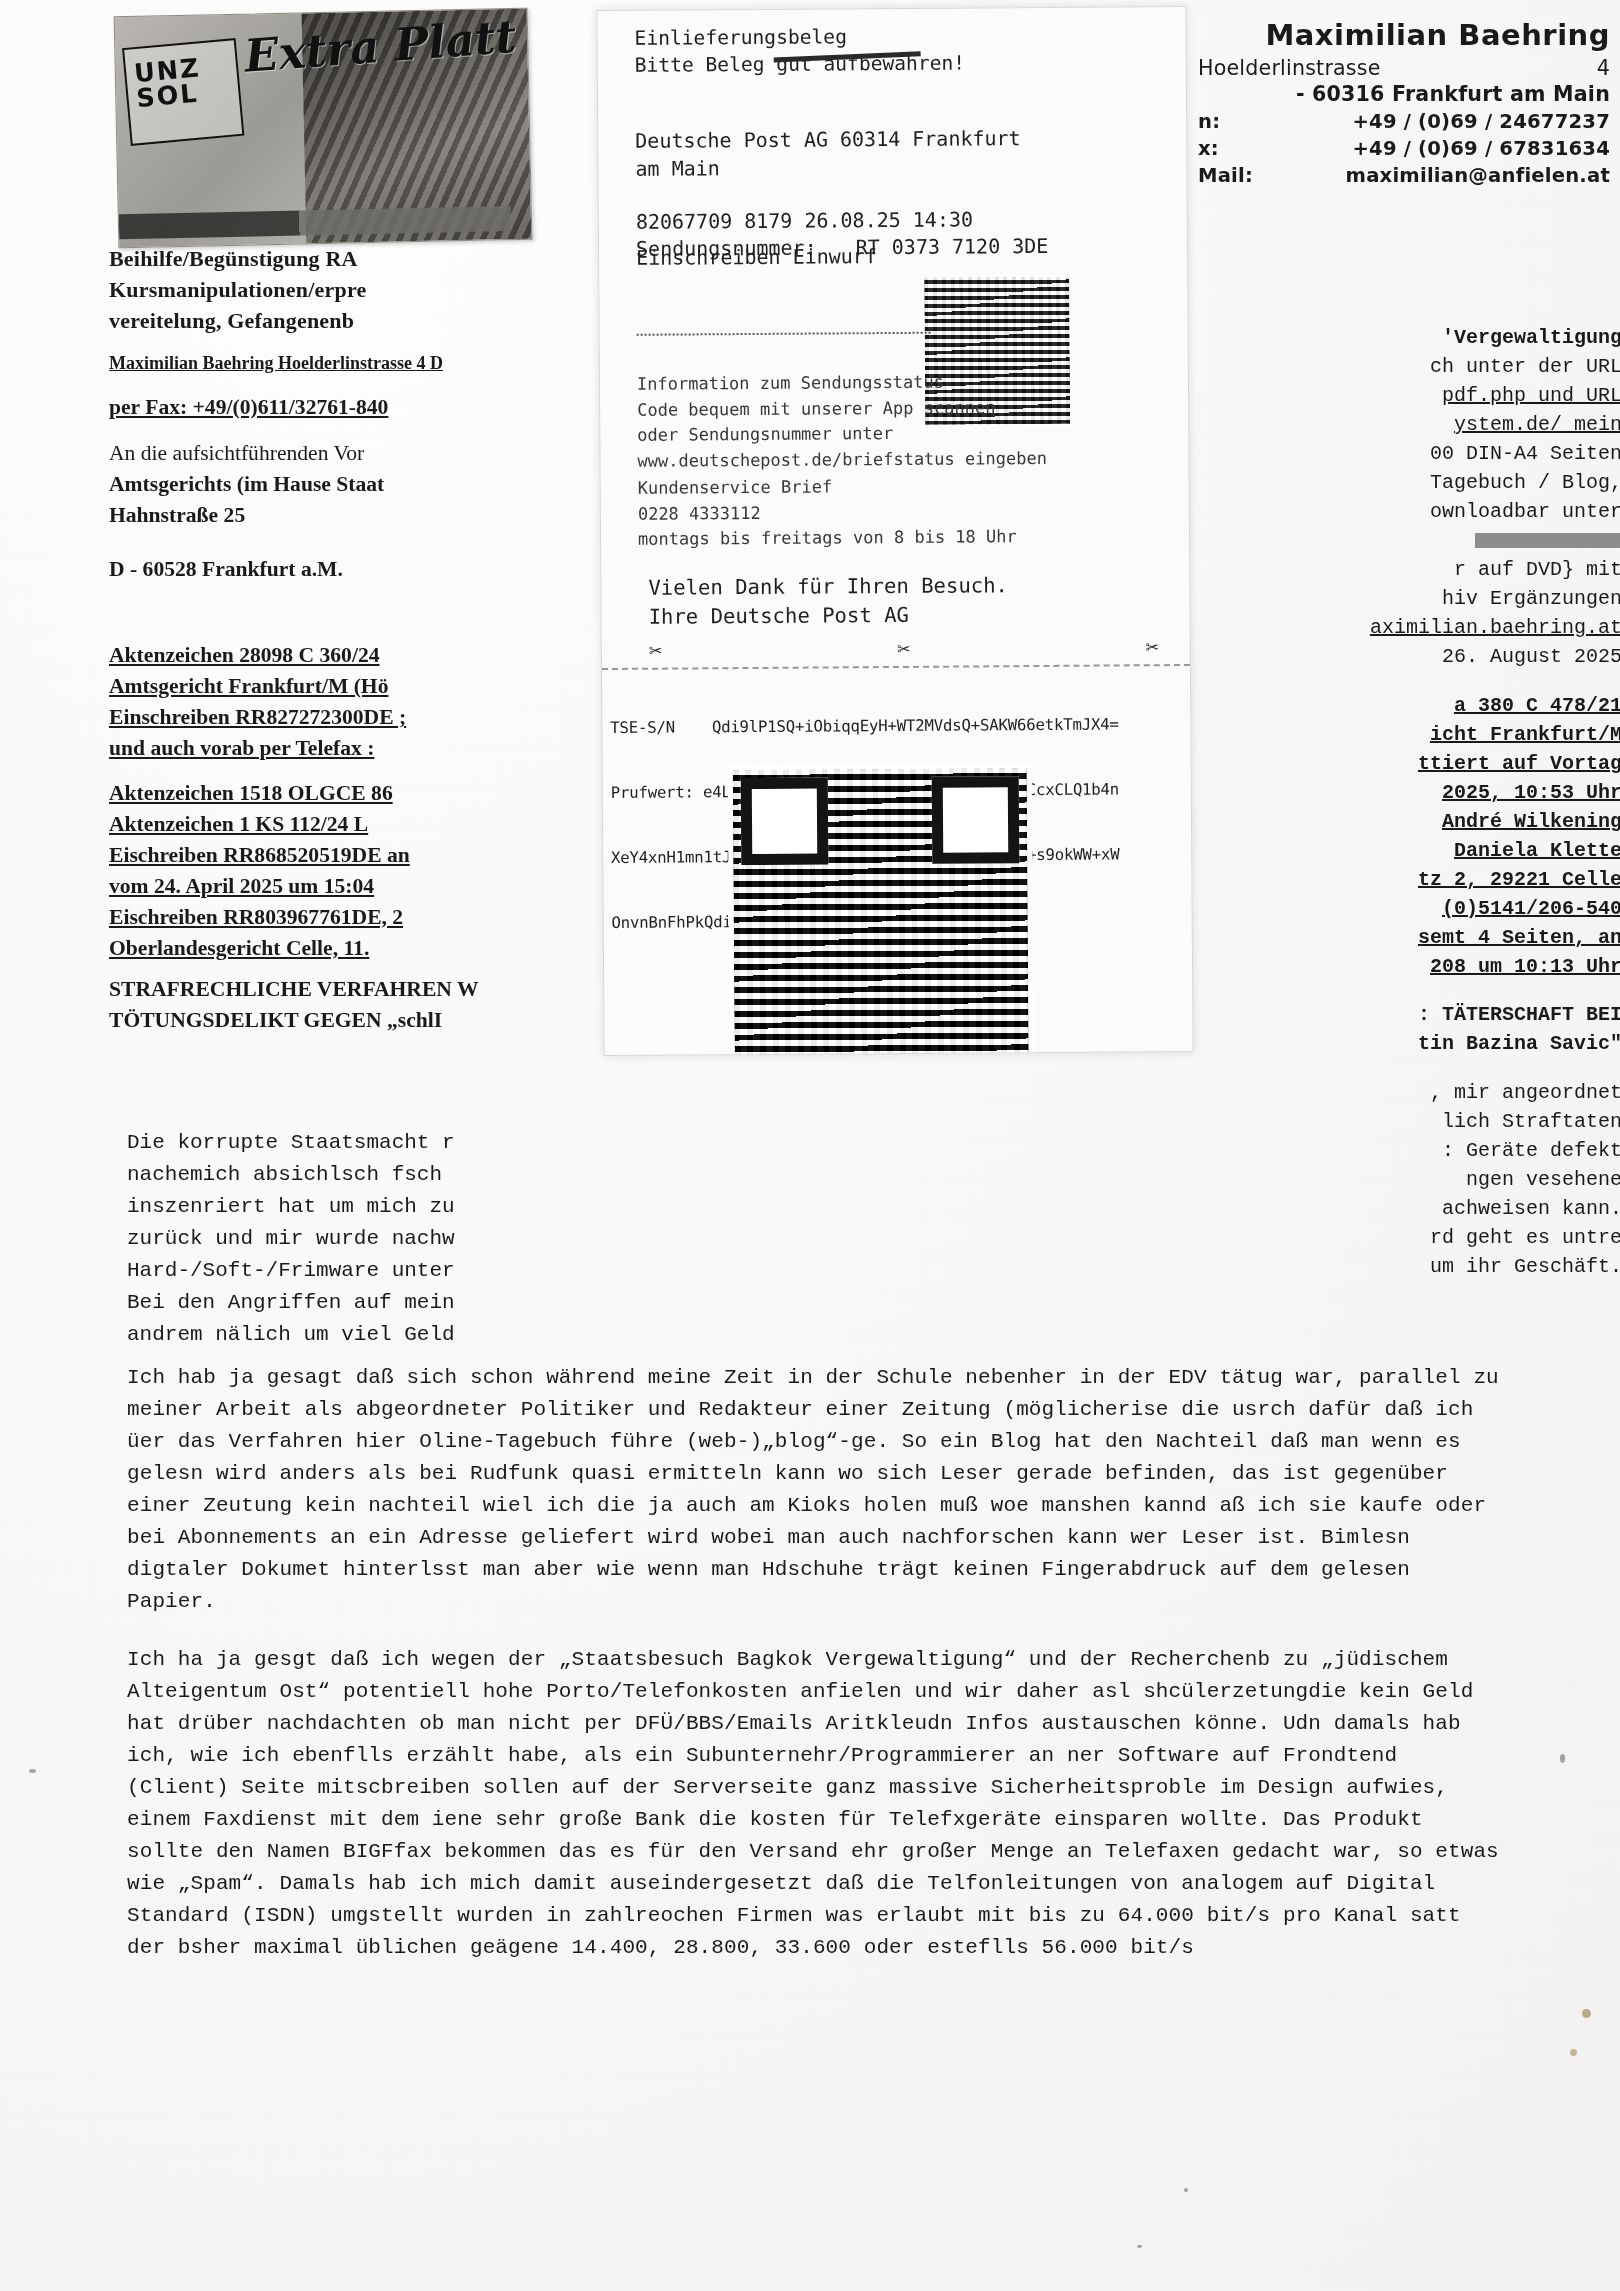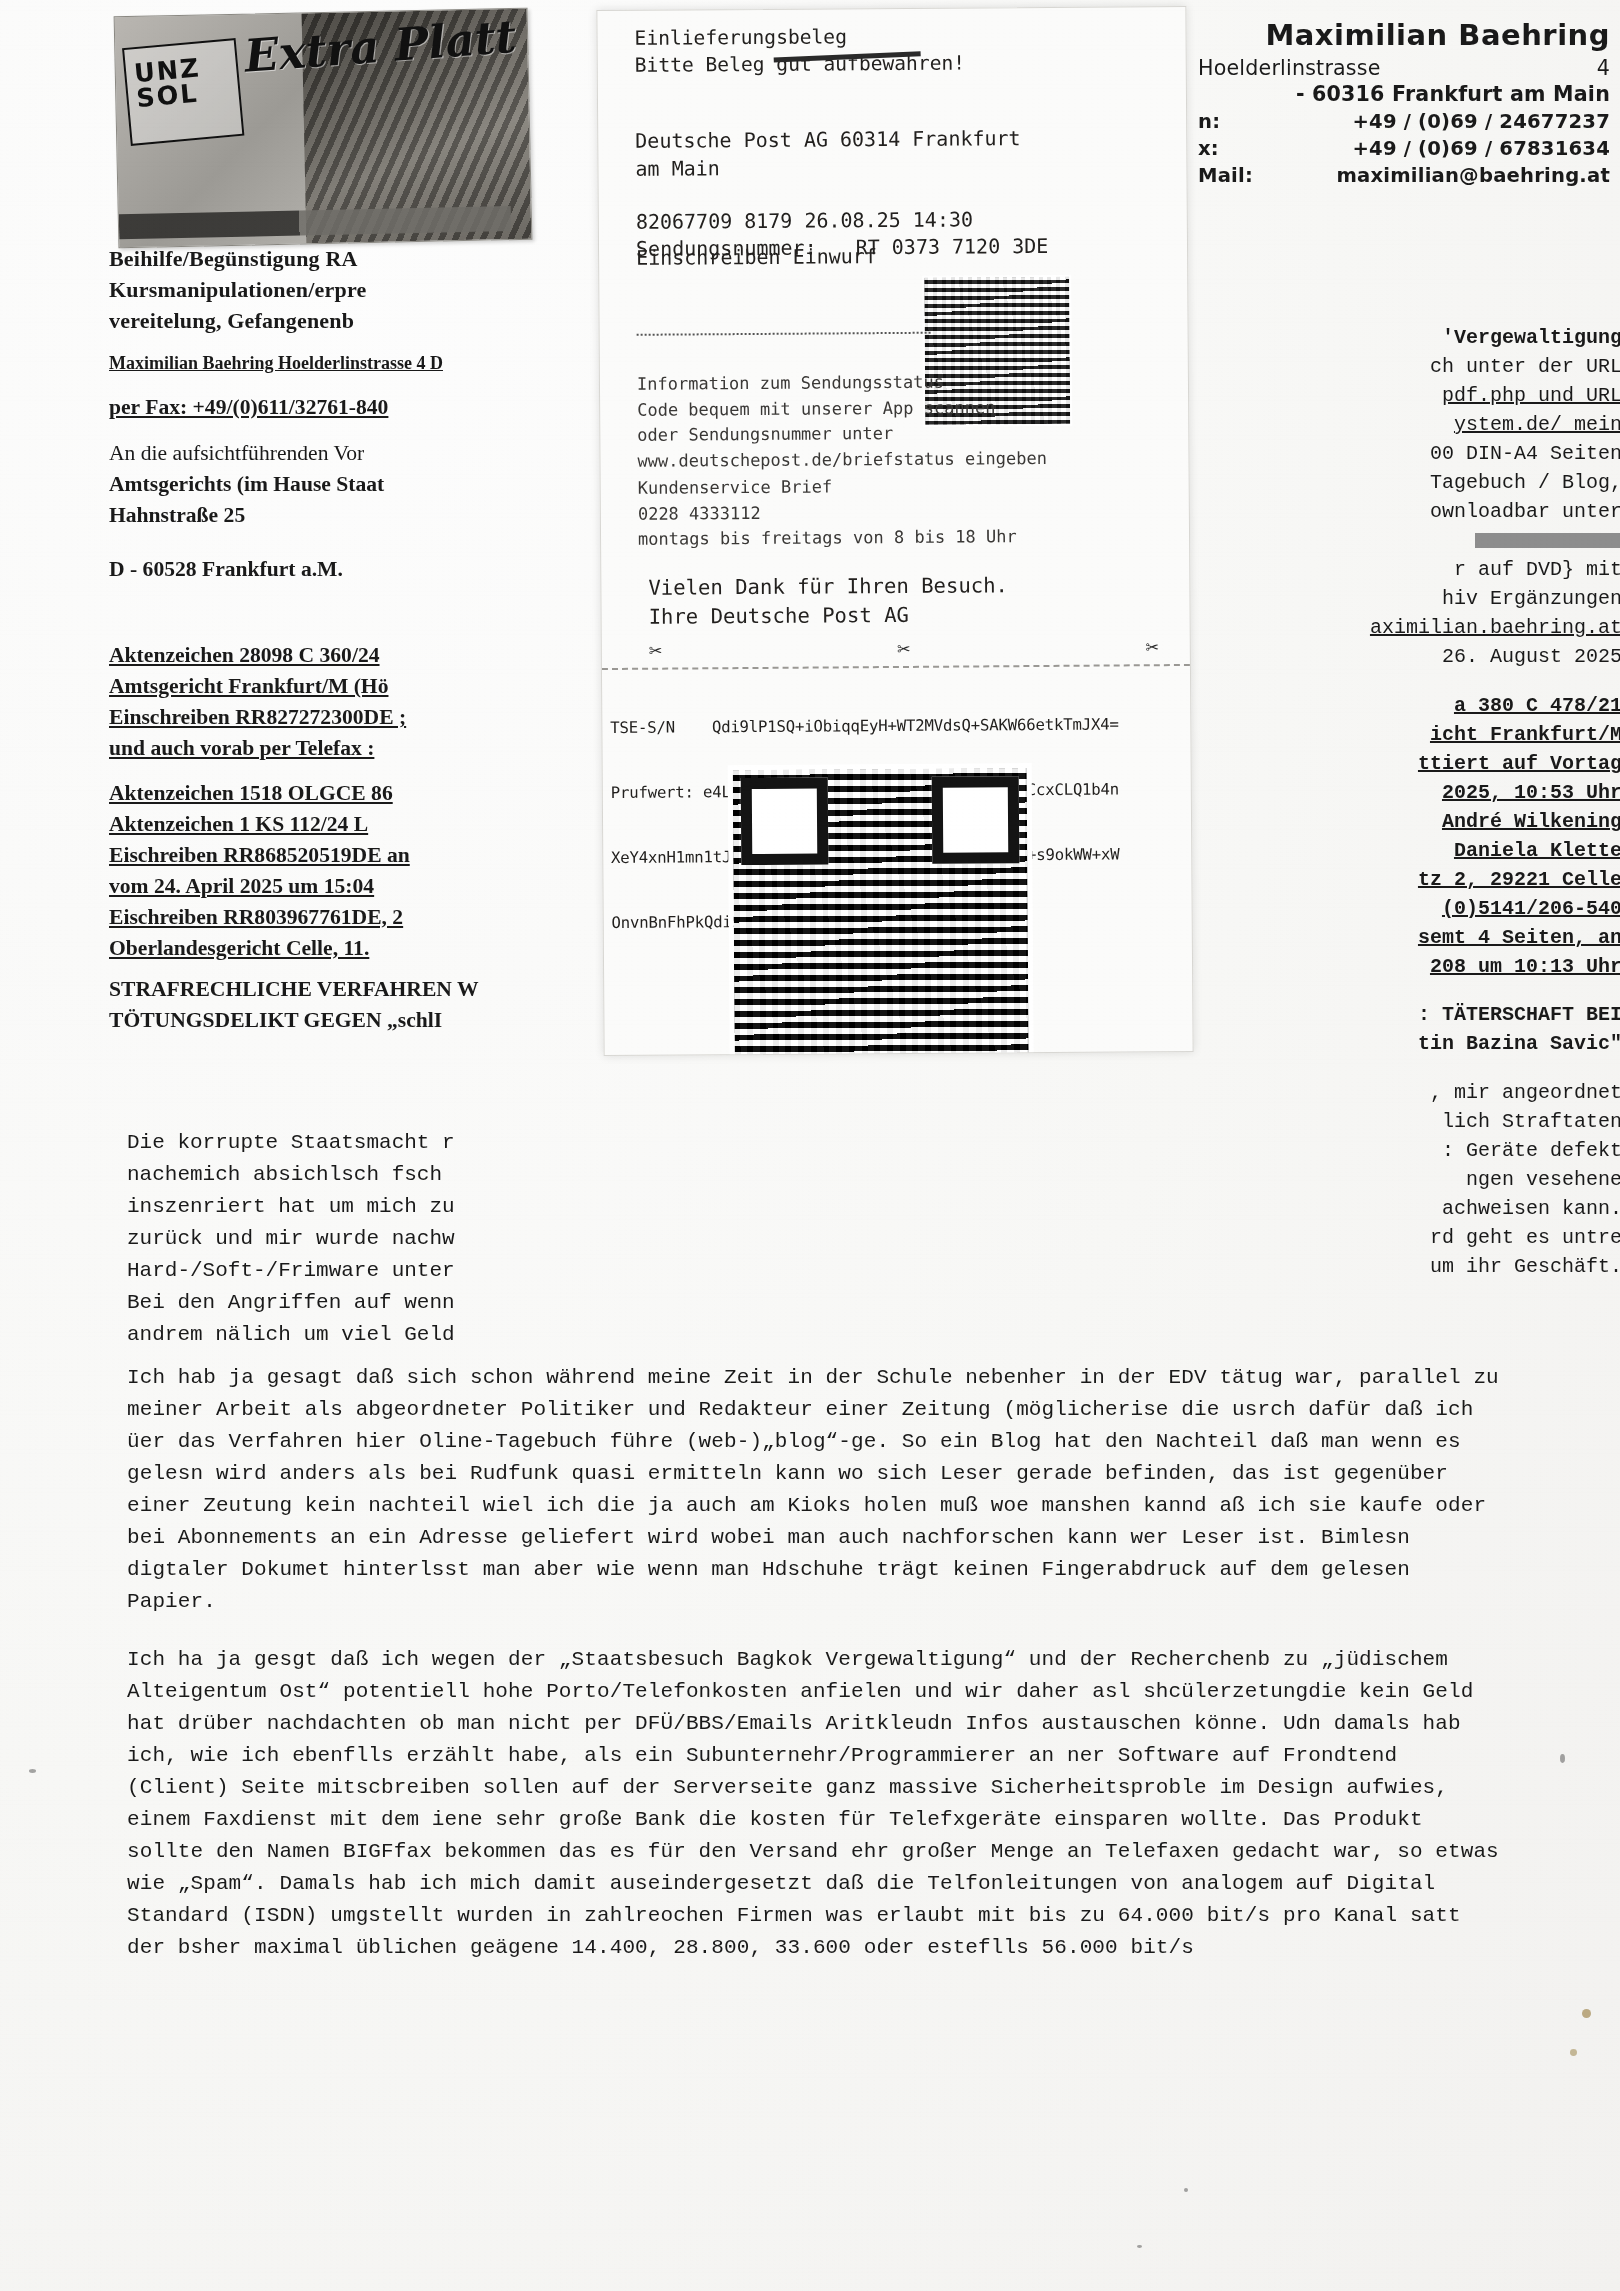--- a/index.html
+++ b/index.html
@@ -348,21 +348,21 @@
   <div class="contact">
     <span class="lbl">n:</span>
     <span>+49 / (0)69 / 24677237</span>
   </div>
   <div class="contact">
     <span class="lbl">x:</span>
     <span>+49 / (0)69 / 67831634</span>
   </div>
   <div class="contact">
     <span class="lbl">Mail:</span>
-    <span>maximilian@baehring.at</span>
+    <span>maximilian@anfielen.at</span>
   </div>
 </div>
 
 <div id="leftcol">
   <div class="hdr">
     <span>Beihilfe/Begünstigung RA</span>
   </div>
   <div class="hdr">
     <span>Kursmanipulationen/erpre</span>
   </div>
@@ -395,21 +395,21 @@
   <div style="margin-top:10px">STRAFRECHLICHE VERFAHREN W</div>
   <div>TÖTUNGSDELIKT GEGEN „schlI</div>
 </div>
 
 <div id="body-left">
   <div>Die korrupte Staatsmacht r</div>
   <div>nachemich absichlsch fsch</div>
   <div>inszenriert hat um mich zu</div>
   <div>zurück und mir wurde nachw</div>
   <div>Hard-/Soft-/Frimware unter</div>
-  <div>Bei den Angriffen auf wenn</div>
+  <div>Bei den Angriffen auf mein</div>
   <div>andrem nälich um viel Geld</div>
 </div>
 
 <div id="rightcol">
   <div class="b">'Vergewaltigung</div>
   <div>ch unter der URL</div>
   <div class="u">pdf.php und URL</div>
   <div class="u">ystem.de/ mein</div>
   <div>00 DIN-A4 Seiten</div>
   <div>Tagebuch / Blog,</div>

